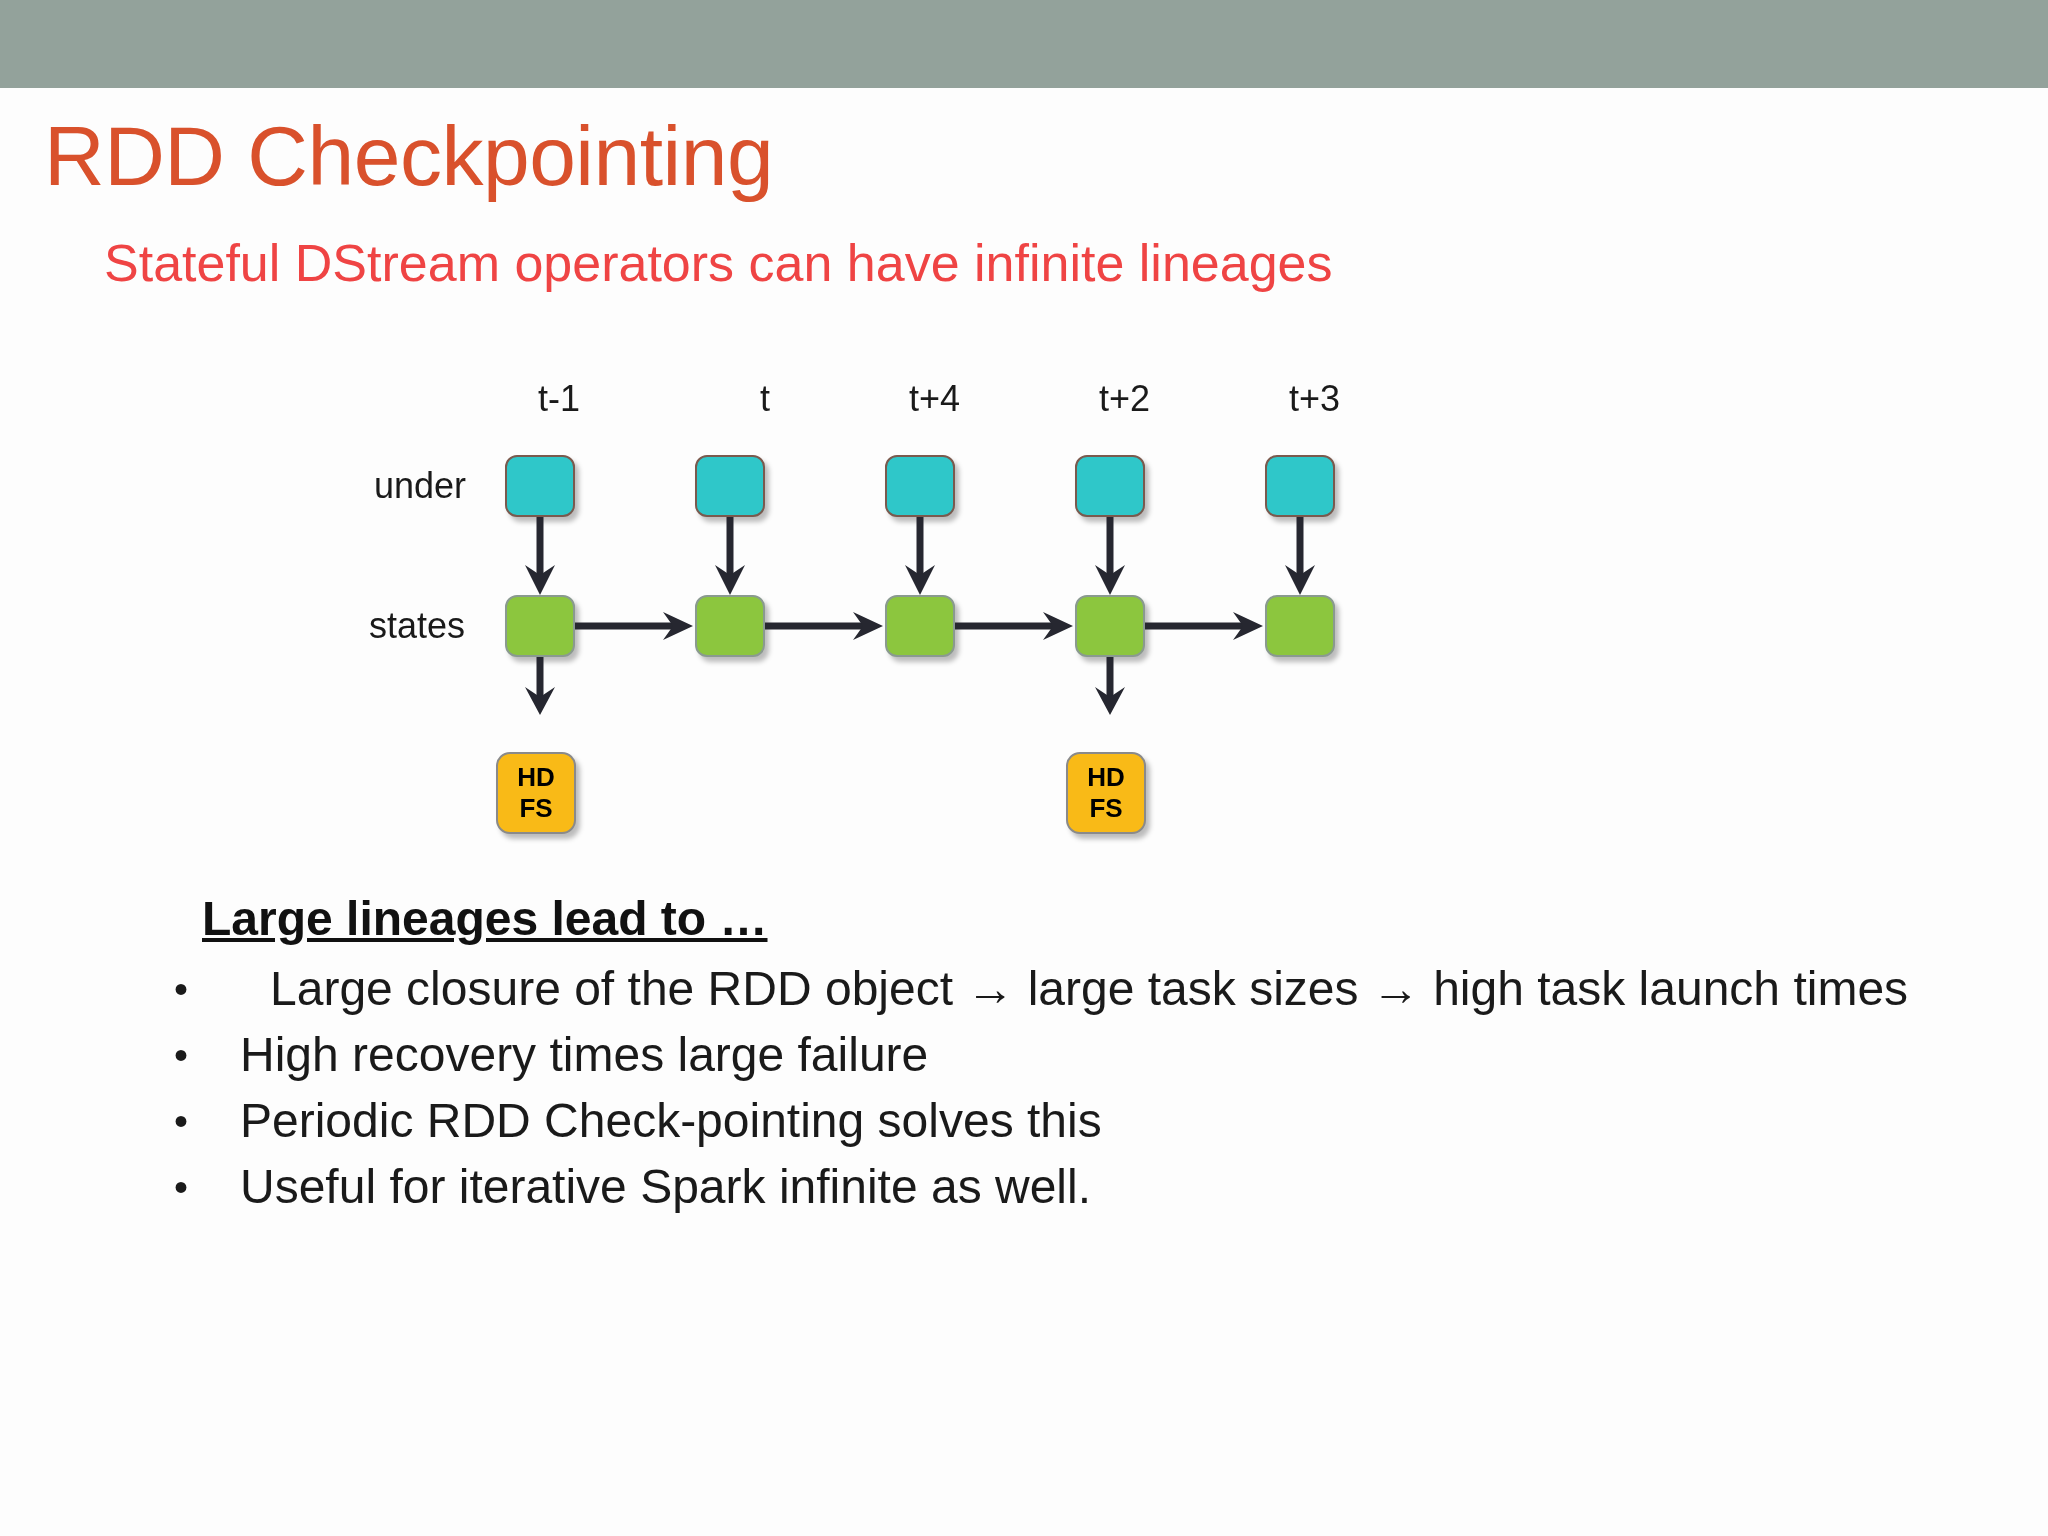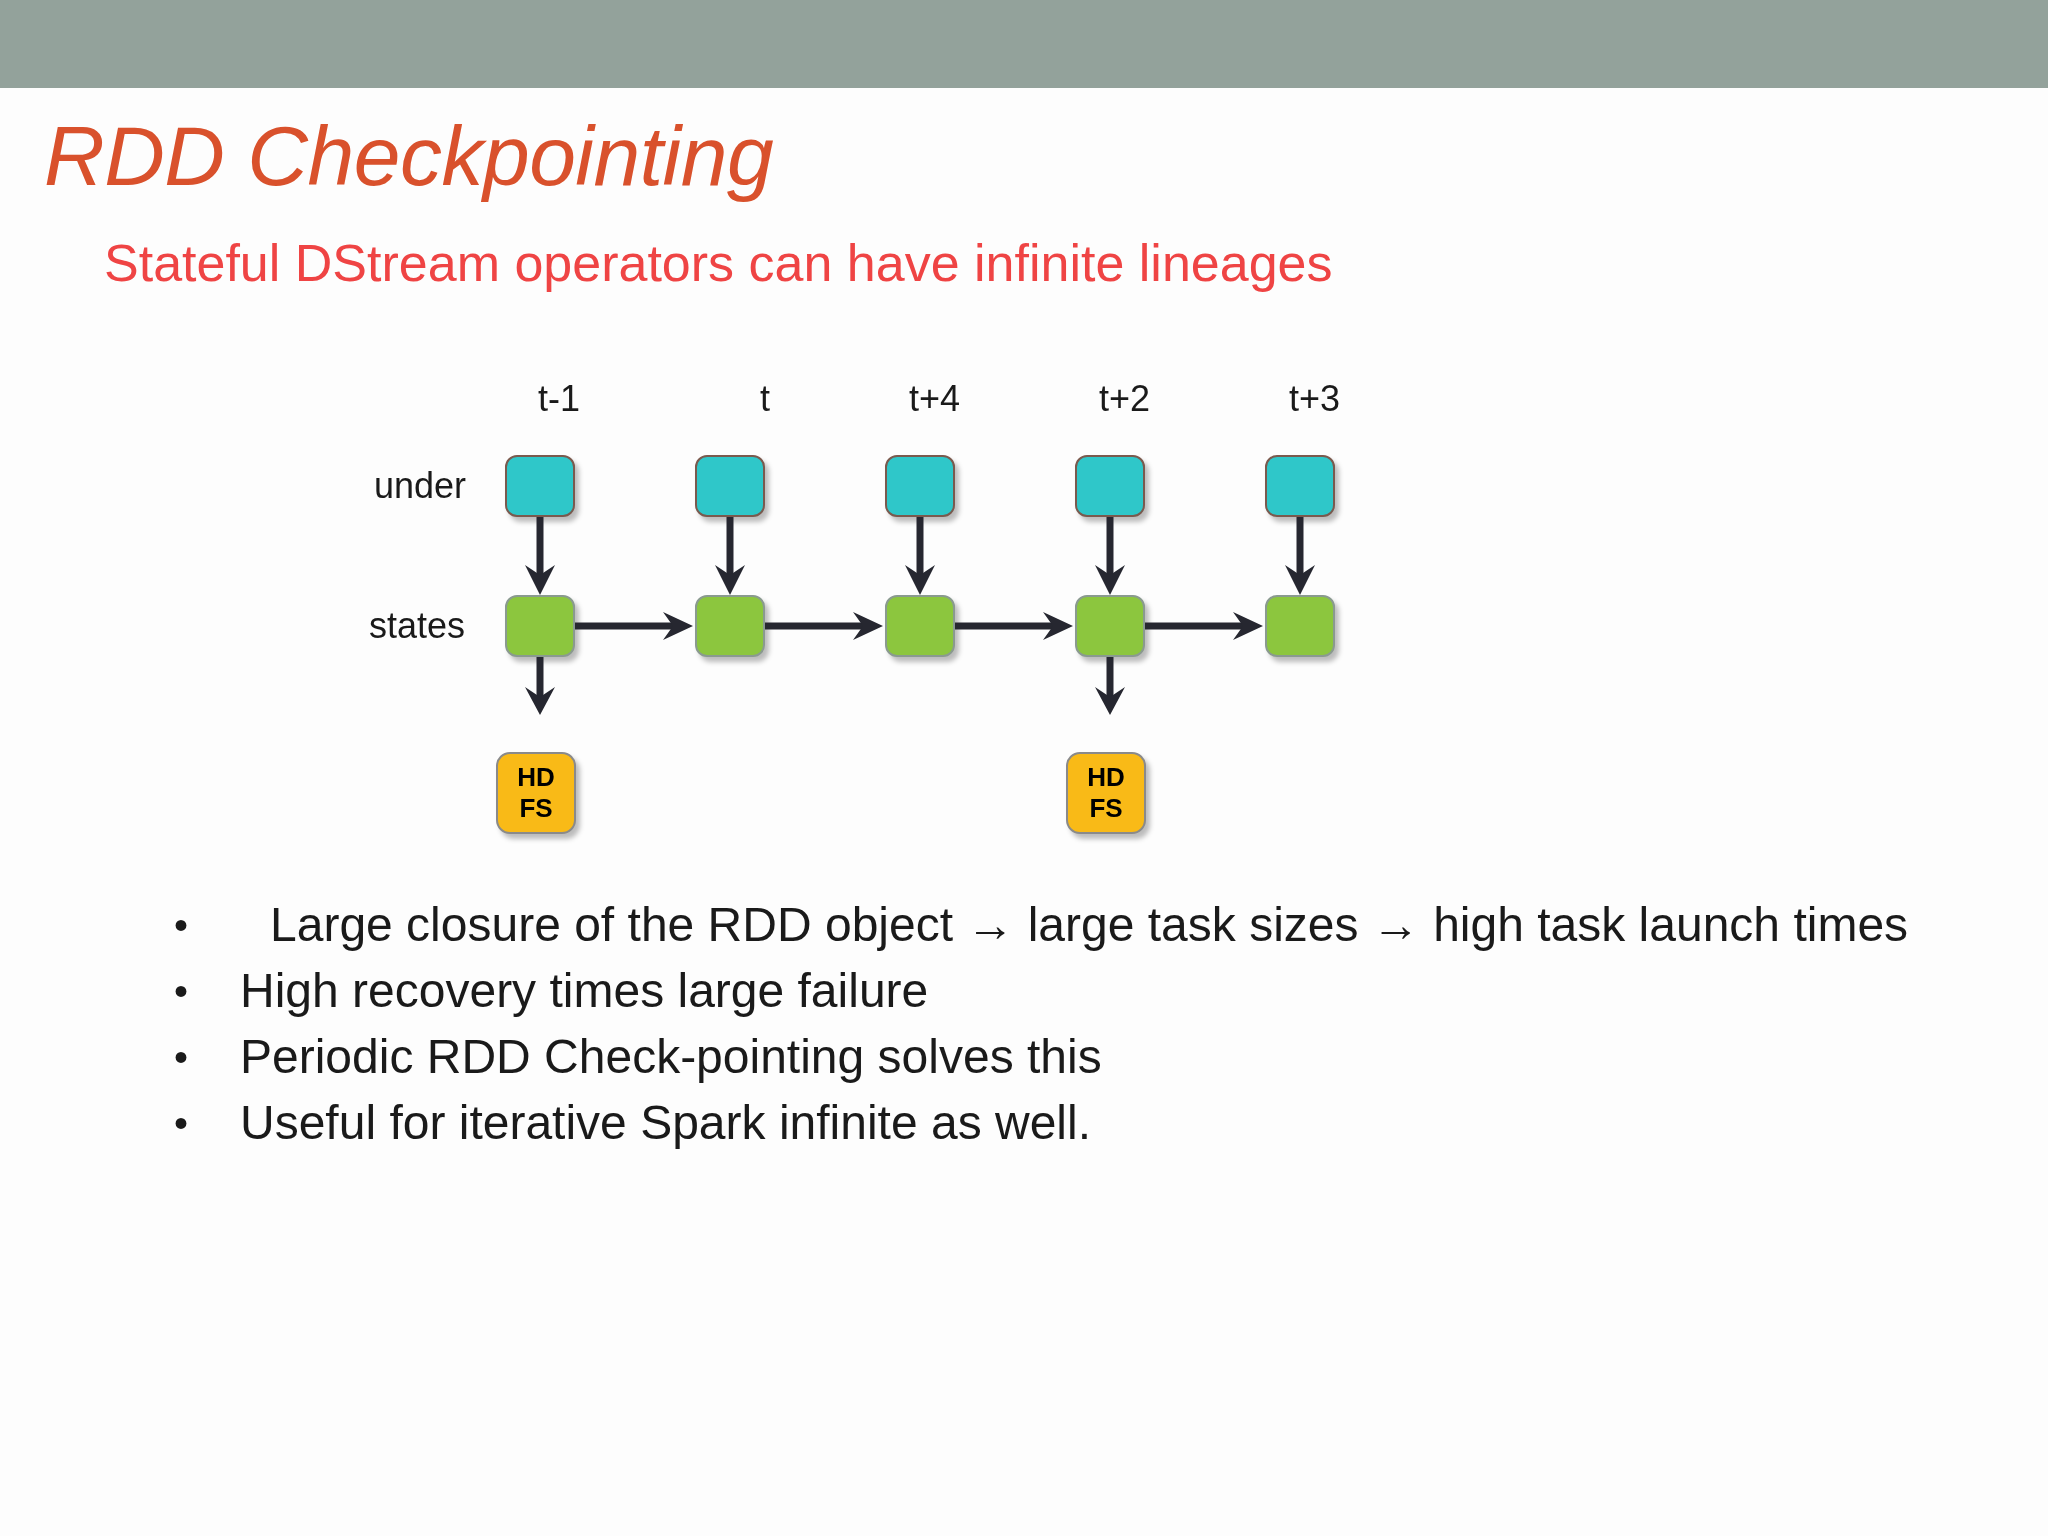--- a/index.html
+++ b/index.html
@@ -32,21 +32,20 @@
   .title {
     position: absolute;
     left: 44px;
     top: 108px;
     font-size: 84px;
     line-height: 96px;
     color: #d9512c;
     font-weight: 400;
     letter-spacing: -0.5px;
     white-space: nowrap;
-    font-style: italic;
   }
   .subtitle {
     position: absolute;
     left: 104px;
     top: 232px;
     font-size: 52px;
     line-height: 62px;
     color: #ef4444;
     font-weight: 400;
     white-space: nowrap;
@@ -238,20 +237,21 @@
       <polygon points="118,20 88,6 98,20 88,34" fill="#262730"></polygon>
     </svg>
     <svg class="arrow-h" style="left:1145px; top:226px;" width="120" height="40">
       <line x1="0" y1="20" x2="100" y2="20" stroke="#262730" stroke-width="7"></line>
       <polygon points="118,20 88,6 98,20 88,34" fill="#262730"></polygon>
     </svg>
 
   </div>
 
   <div class="bullets">
+    <div class="lead-in">Large lineages lead to …</div>
     <ul class="bullet-list">
       <li class="bullet-item indented">
         <span class="dot">•</span>
         <span>Large closure of the RDD object → large task sizes → high task launch times</span>
       </li>
       <li class="bullet-item">
         <span class="dot">•</span>
         <span>High recovery times large failure</span>
       </li>
       <li class="bullet-item">

